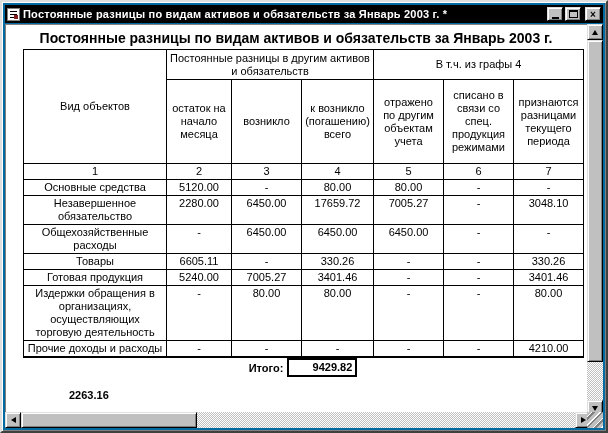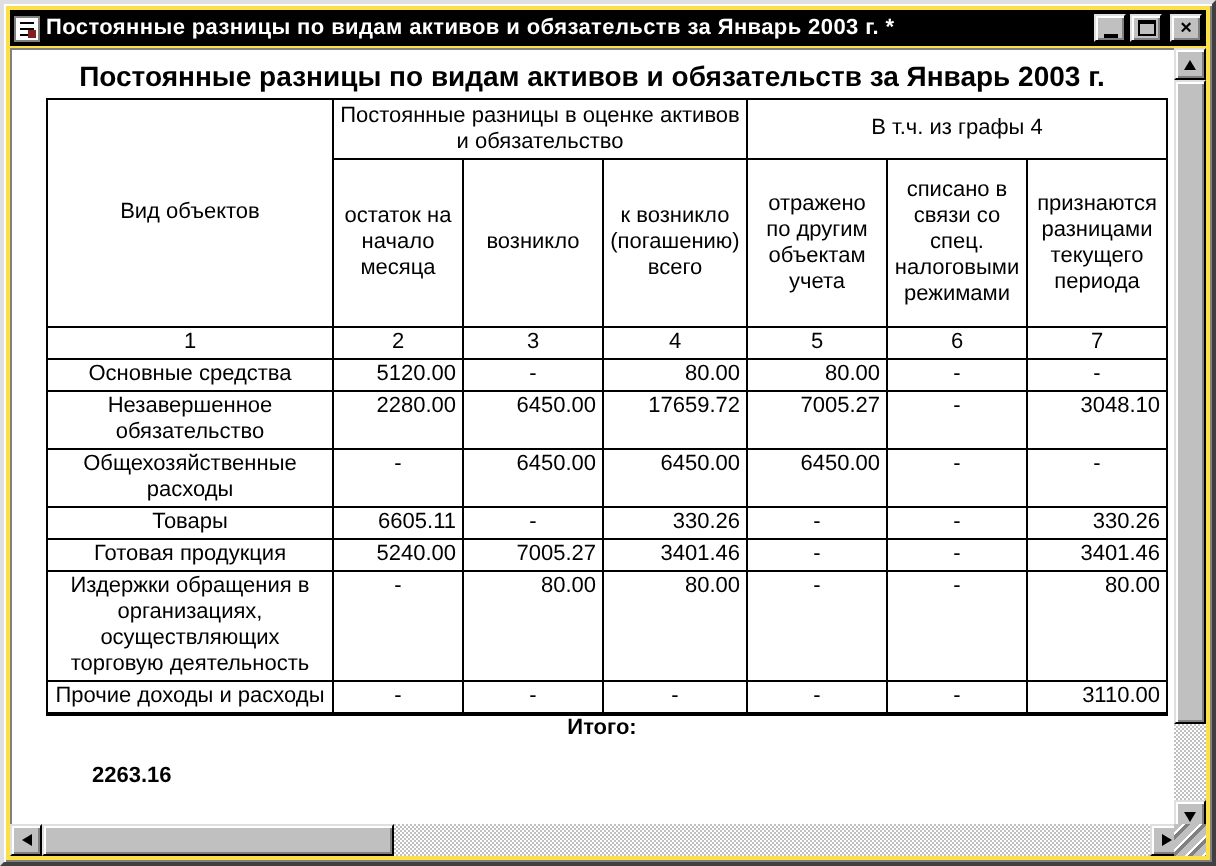--- a/index.html
+++ b/index.html
@@ -1,21 +1,21 @@
 <!DOCTYPE html>
 <html><head>
 <meta charset="utf-8">
 <style>
   * { margin:0; padding:0; box-sizing:border-box; }
   html,body { width:608px; height:433px; }
   body { font-family:"Liberation Sans", sans-serif; background:#808080; }
 
   .window {
     position:relative; width:608px; height:433px;
-    background:#fde047;
+    background:#0369a1;
     border:2px solid;
     border-color:#dfdfdf #404040 #404040 #dfdfdf;
     box-shadow: inset 1px 1px 0 #ffffff, inset -1px -1px 0 #808080;
   }
 
   
   .titlebar {
     position:absolute; left:3px; top:3px; right:3px; height:18px;
     background:#000000;
     display:flex; align-items:center; padding:0 2px; gap:3px;
@@ -56,32 +56,32 @@
     border-collapse:collapse; table-layout:fixed;
     margin-left:17px; width:560px;
     font-size:11px; color:#000;
     border:1px solid #000; border-bottom:2px solid #000;
   }
   table.report td { border:1px solid #000; padding:1px 3px; line-height:13px; overflow:hidden; }
   td.hgroup { text-align:center; vertical-align:middle; height:30px; }
   td.hcol   { text-align:center; vertical-align:middle; height:84px; }
   td.hnum   { text-align:center; height:14px; padding:0 3px; }
   td.c-name { text-align:center; vertical-align:top; }
-  td.c-num  { text-align:right; vertical-align:top; }
+  td.c-num  { text-align:center; vertical-align:top; }
   td.c-dash { text-align:center; vertical-align:top; }
 
   .total-line { width:560px; margin-left:17px; display:flex; justify-content:center; align-items:center; }
   .total-label { font-weight:bold; font-size:11px; padding-right:4px; }
   .total-box {
     width:70px; border:2px solid #000; background:#fff;
     font-weight:bold; font-size:11px; text-align:right; padding:1px 3px; line-height:13px;
   }
 
   .footer-line { margin:12px 0 0 17px; font-size:11px; font-weight:bold; display:flex; }
-  .footer-value { margin-left:23px; }
+  .footer-value { margin-left:46px; }
 
   
   .dither {
     background-color:#c0c0c0;
     background-image:
       linear-gradient(45deg,#ffffff 25%,transparent 25%,transparent 75%,#ffffff 75%),
       linear-gradient(45deg,#ffffff 25%,transparent 25%,transparent 75%,#ffffff 75%);
     background-size:2px 2px; background-position:0 0,1px 1px;
   }
   .sb-btn, .sb-thumb {
@@ -138,29 +138,29 @@
           <col style="width:65px">
           <col style="width:70px">
           <col style="width:72px">
         <col style="width:70px">
           <col style="width:70px">
           <col style="width:70px">
       </colgroup>
       <tbody>
         <tr>
           <td class="hcol" rowspan="2">Вид объектов</td>
-          <td class="hgroup" colspan="3">Постоянные разницы в оценке активов и обязательство</td>
+          <td class="hgroup" colspan="3">Постоянные разницы в другим активов и обязательств</td>
           <td class="hgroup" colspan="3">В т.ч. из графы 4</td>
         </tr>
         <tr>
           <td class="hcol">остаток на начало месяца</td>
           <td class="hcol">возникло</td>
           <td class="hcol">к возникло (погашению) всего</td>
           <td class="hcol">отражено по другим объектам учета</td>
-          <td class="hcol">списано в связи со спец. налоговыми режимами</td>
+          <td class="hcol">списано в связи со спец. продукция режимами</td>
           <td class="hcol">признаются разницами текущего периода</td>
         </tr>
         <tr>
           <td class="hnum">1</td>
           <td class="hnum">2</td>
           <td class="hnum">3</td>
           <td class="hnum">4</td>
           <td class="hnum">5</td>
           <td class="hnum">6</td>
           <td class="hnum">7</td>
@@ -221,27 +221,28 @@
             <td class="c-dash">-</td>
             <td class="c-num">80.00</td>
           </tr>
           <tr>
             <td class="c-name">Прочие доходы и расходы</td>
             <td class="c-dash">-</td>
             <td class="c-dash">-</td>
             <td class="c-dash">-</td>
             <td class="c-dash">-</td>
             <td class="c-dash">-</td>
-            <td class="c-num">3110.00</td>
+            <td class="c-num">4210.00</td>
           </tr>
         </tbody>
     </table>
 
     <div class="total-line">
       <span class="total-label">Итого:</span>
+      <span class="total-box">9429.82</span>
     </div>
 
     <div class="footer-line">
       <span class="footer-value">2263.16</span>
     </div>
   </div>
 
   <div class="sb-v dither">
     <span class="sb-btn up">
         <span class="tri-up"></span>

